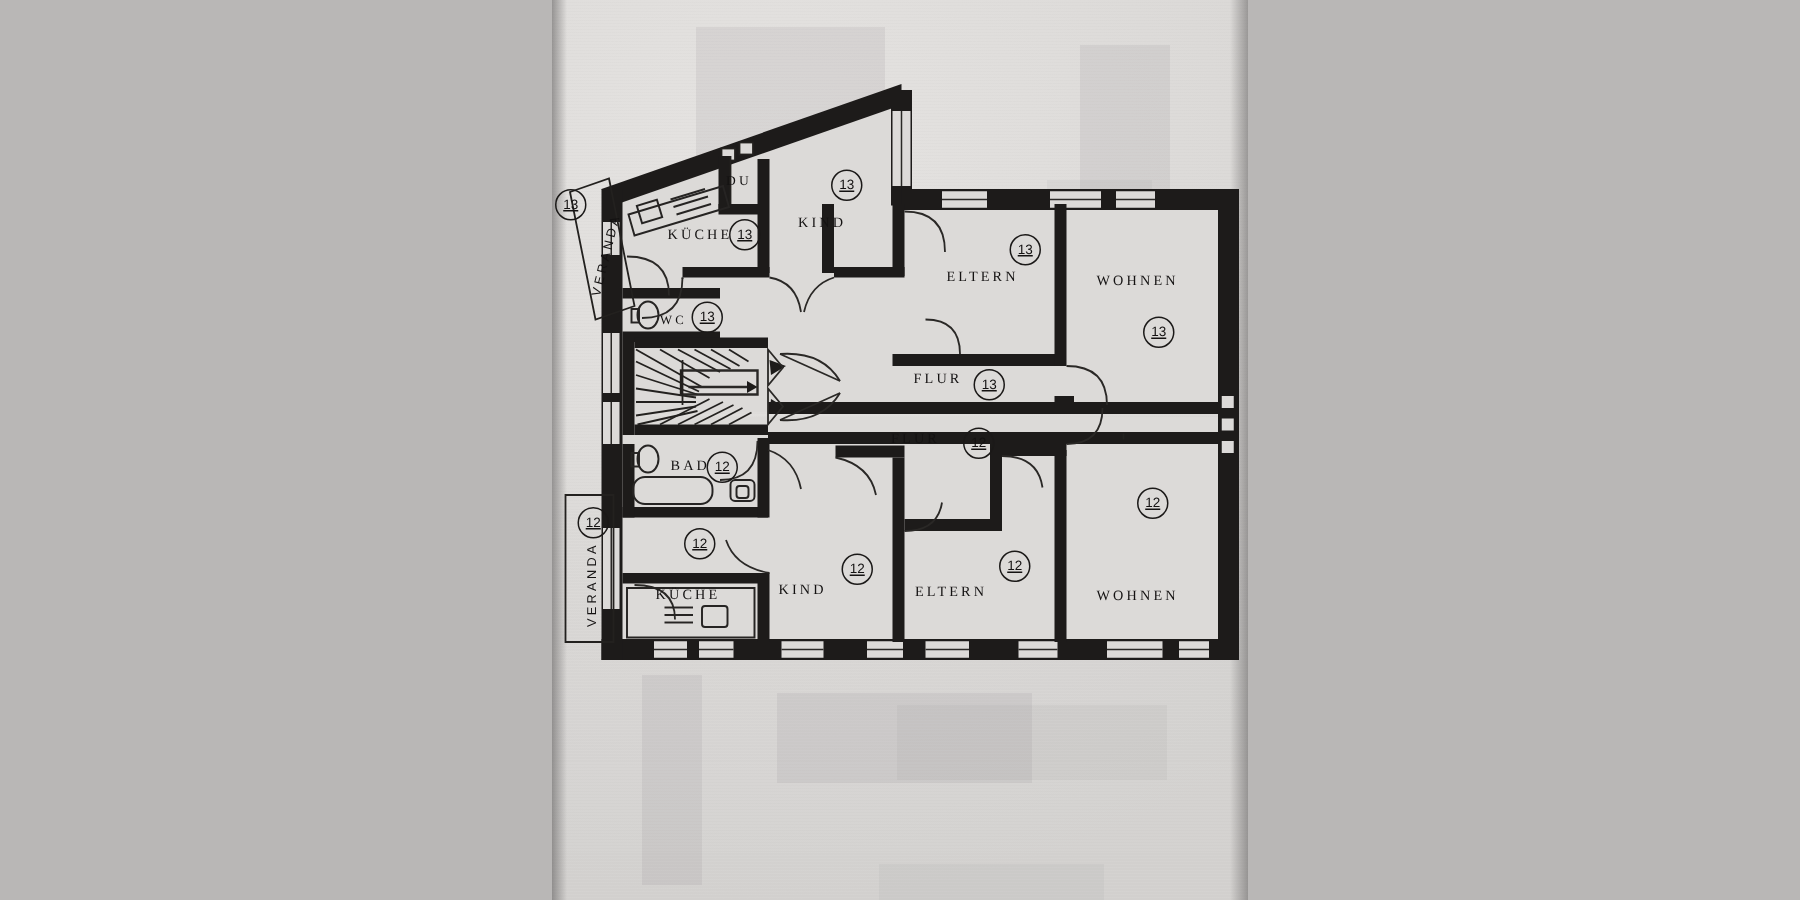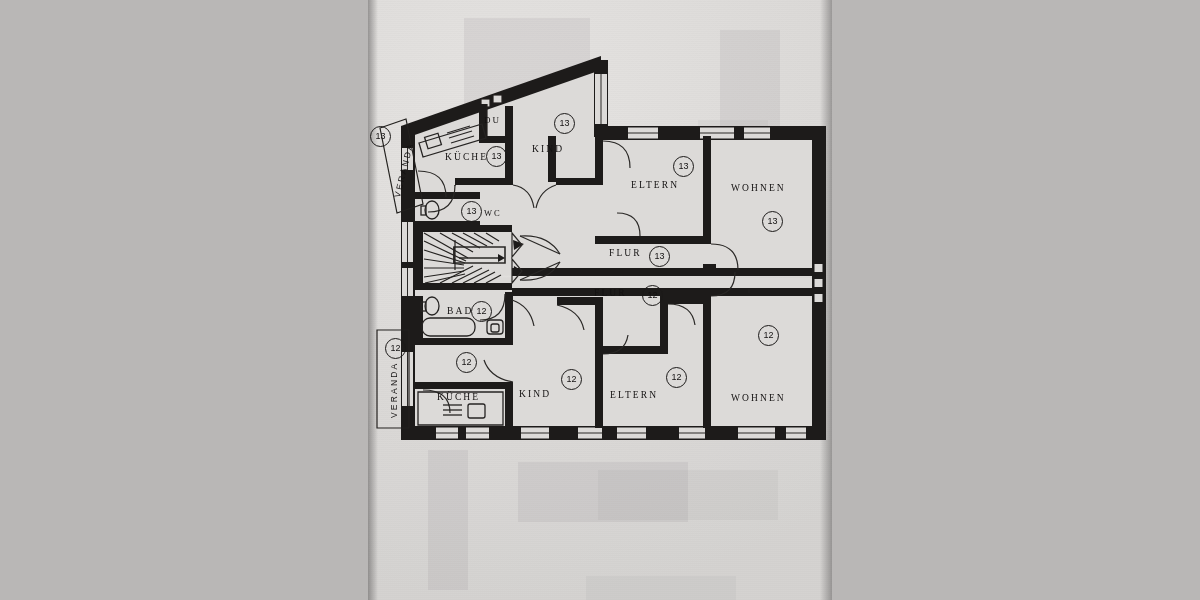--- a/index.html
+++ b/index.html
@@ -30,21 +30,21 @@
   .door{fill:none;stroke:#2a2826;stroke-width:1.2;}
   .fix{fill:none;stroke:#262423;stroke-width:1.3;}
   .winline{fill:none;stroke:#2a2826;stroke-width:1;}
 
   .lbl{position:absolute;color:#141212;font-size:9.5px;letter-spacing:2.1px;
        font-family:Liberation Serif, serif;white-space:nowrap;font-weight:400;}
   .vlbl{position:absolute;color:#141212;font-size:8.5px;letter-spacing:2.2px;
        white-space:nowrap;transform-origin:0 0;}
   .circ{position:absolute;width:19px;height:19px;border:1.2px solid #1b1918;
         border-radius:50%;color:#141212;font-size:9px;line-height:18px;
-        text-align:center;letter-spacing:0;}
+        text-align:center;letter-spacing:0;text-decoration:underline;}
 </style>
 </head>
 <body>
 
 <div id="stage">
 
   <div id="sheet">
     <div class="edgeL"></div>
     <div class="edgeR"></div>
 
@@ -308,21 +308,21 @@
   </svg>
 
   <div>
 
     <div class="lbl" style="left:445px;top:152px;">KÜCHE</div>
     <div class="lbl" style="left:484px;top:115px;font-size:9px;">DU</div>
     <div class="lbl" style="left:532px;top:144px;">KIND</div>
     <div class="lbl" style="left:631px;top:180px;">ELTERN</div>
     <div class="lbl" style="left:731px;top:183px;">WOHNEN</div>
     <div class="lbl" style="left:609px;top:248px;">FLUR</div>
-    <div class="lbl" style="left:440px;top:208px;font-size:8.5px;padding-left:44px;">WC</div>
+    <div class="lbl" style="left:440px;top:208px;font-size:8.5px;">WC</div>
 
     <div class="lbl" style="left:447px;top:306px;">BAD</div>
     <div class="lbl" style="left:437px;top:392px;">KÜCHE</div>
     <div class="lbl" style="left:519px;top:389px;">KIND</div>
     <div class="lbl" style="left:610px;top:390px;">ELTERN</div>
     <div class="lbl" style="left:731px;top:393px;">WOHNEN</div>
     <div class="lbl" style="left:594px;top:288px;">FLUR</div>
 
     <div class="vlbl" style="left:392px;top:196px;transform:rotate(-76deg);">VERANDA</div>
     <div class="vlbl" style="left:389px;top:418px;transform:rotate(-90deg);">VERANDA</div>

